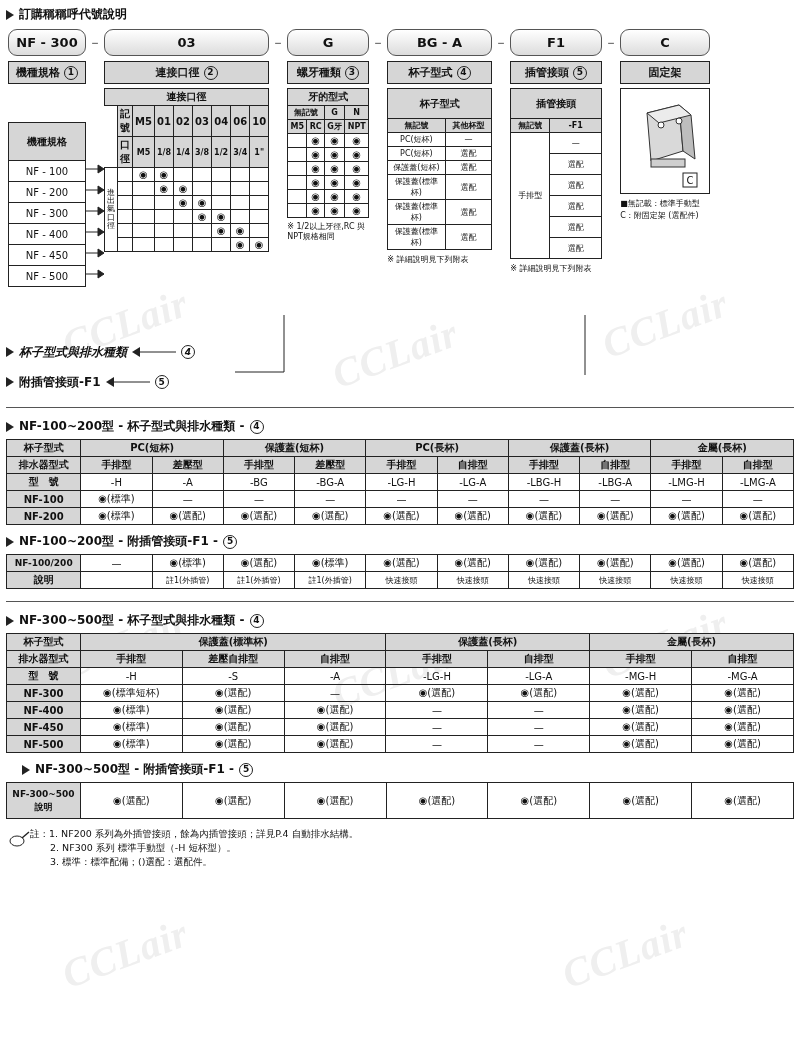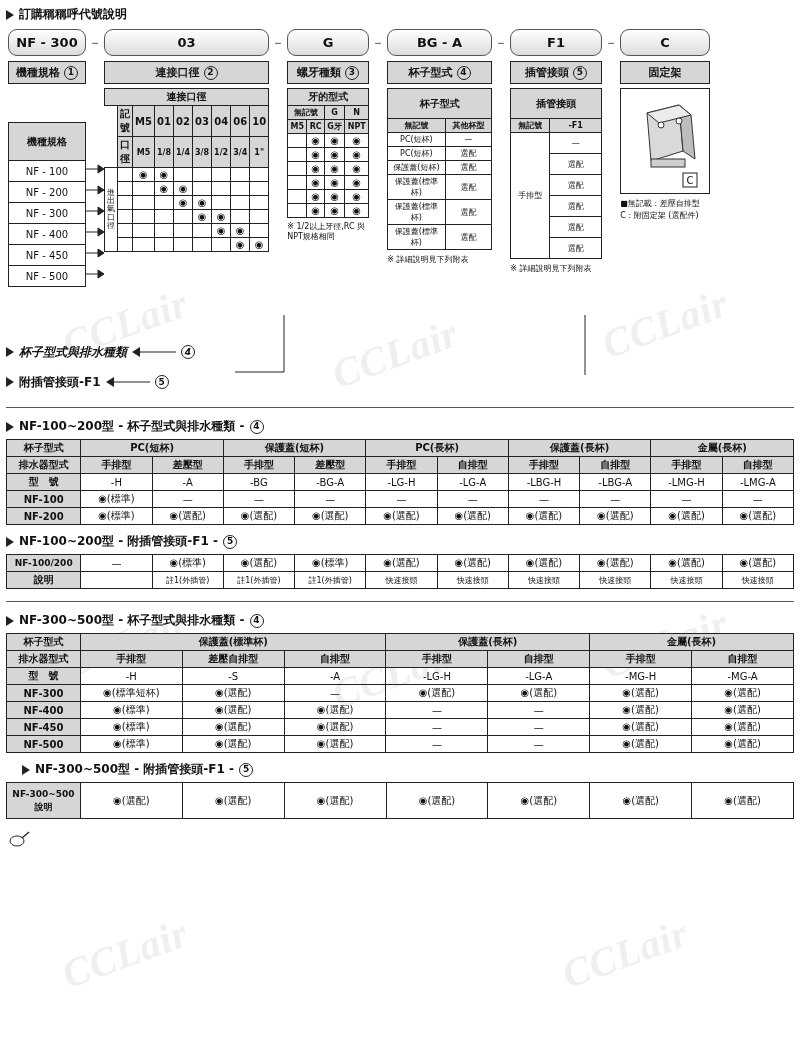--- a/index.html
+++ b/index.html
@@ -403,21 +403,21 @@
           <polygon points="26,24 58,16 62,62 30,72" fill="#d9d9d9" stroke="#333"></polygon>
           <polygon points="58,16 70,26 74,70 62,62" fill="#bdbdbd" stroke="#333"></polygon>
           <polygon points="26,24 38,34 70,26 58,16" fill="#ececec" stroke="#333"></polygon>
           <rect x="30" y="70" width="34" height="8" fill="#cfcfcf" stroke="#333"></rect>
           <circle cx="40" cy="36" r="3" fill="#fff" stroke="#333"></circle>
           <circle cx="58" cy="32" r="3" fill="#fff" stroke="#333"></circle>
           <rect x="62" y="84" width="14" height="14" fill="#fff" stroke="#222"></rect>
           <text x="69" y="95" font-size="10" text-anchor="middle" fill="#111" font-family="DejaVu Sans">C</text>
         </svg>
       </div>
-      <div class="tiny" style="margin-top:4px;line-height:1.5;">■無記載：差壓自排型</div>
+      <div class="tiny" style="margin-top:4px;line-height:1.5;">■無記載：標準手動型</div>
       <div class="tiny" style="line-height:1.5;">C：附固定架 (選配件)</div>
     </div>
   </div>
 
   <svg width="800" height="60" style="position:absolute;left:0;top:315px;">
     <line x1="284" y1="0" x2="284" y2="57" stroke="#222" stroke-width="1"></line>
     <line x1="284" y1="57" x2="235" y2="57" stroke="#222" stroke-width="1"></line>
     <line x1="585" y1="0" x2="585" y2="83" stroke="#222" stroke-width="1"></line>
   </svg>
 
@@ -653,15 +653,20 @@
       <td style="width:102px;">◉(選配)</td>
     </tr>
   </tbody>
     </table>
 
   <div style="display:flex;padding:8px 0 0 8px;">
     <svg width="22" height="22" style="margin-top:2px;">
       <ellipse cx="9" cy="12" rx="7" ry="5" fill="none" stroke="#222"></ellipse>
       <line x1="14" y1="9" x2="21" y2="3" stroke="#222" stroke-width="1.4"></line>
     </svg>
+    <div class="notes">
+      <div>註：1. NF200 系列為外插管接頭，餘為內插管接頭；詳見P.4 自動排水結構。</div>
+      <div style="padding-left:20px;">2. NF300 系列 標準手動型（-H 短杯型）。</div>
+      <div style="padding-left:20px;">3. 標準：標準配備；()選配：選配件。</div>
+    </div>
   </div>
 
 </div>
 
 </body></html>

